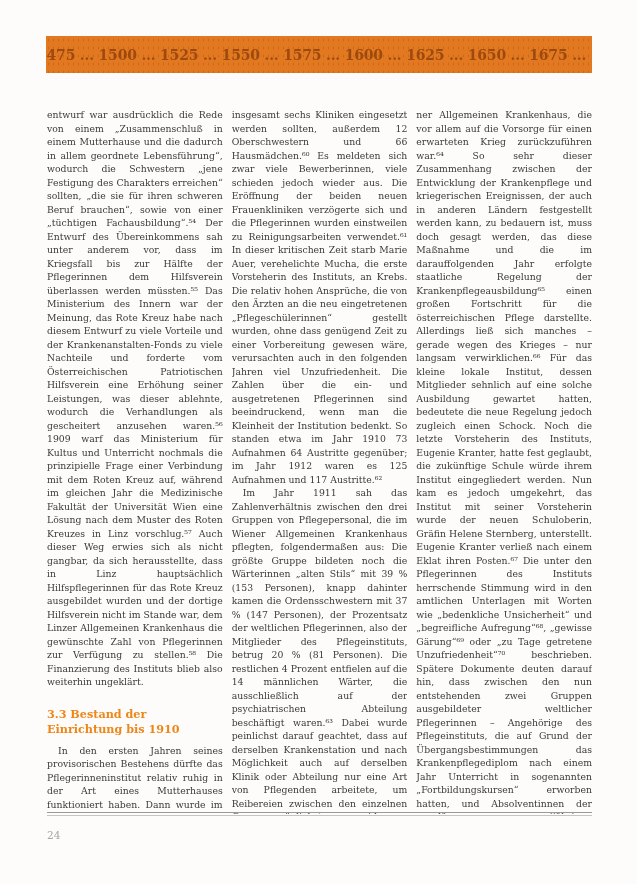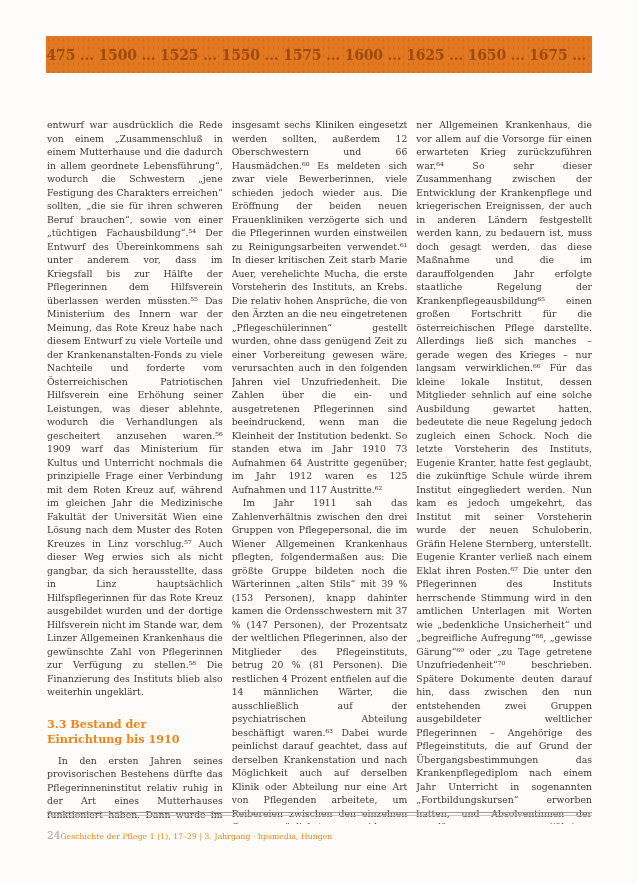--- a/index.html
+++ b/index.html
@@ -24,21 +24,21 @@
     color:#9d4a10;
     font-weight:bold;
     font-size:14px;
     letter-spacing:-0.2px;
     white-space:nowrap;
     margin-left:28px;
   }
 
   
   .content{
-    position:absolute;left:47px;top:118px;width:545px;height:706px;
+    position:absolute;left:47px;top:108px;width:545px;height:706px;
     display:flex;gap:9px;
   }
   .col{flex:1 1 0;overflow:hidden;}
   .col p{
     margin:0;
     font-size:9.3px;
     line-height:13.5px;
     color:#3a3a3a;
     text-align:justify;
     hyphens:auto;-webkit-hyphens:auto;
@@ -54,21 +54,21 @@
   }
 
   
   .footer-rule{
     position:absolute;left:47px;width:545px;top:812px;height:2px;
     border-top:1.5px solid #9a9a9a;
     border-bottom:1px solid #c4c4c4;
   }
   .footer{
     position:absolute;left:47px;width:545px;top:829px;
-    display:flex;justify-content:flex-start;align-items:baseline;
+    display:flex;justify-content:flex-start;align-items:baseline;flex-direction:column;
   }
   .page-num{
     font-size:10.5px;color:#a6a6a6;
   }
   .citation{
     font-size:7.6px;color:#ee8619;letter-spacing:0.1px;
   }
 </style>
 </head>
 <body>
@@ -91,16 +91,15 @@
       </div>
     <div class="col">
         <p class="">ner Allgemeinen Krankenhaus, die vor allem auf die Vorsorge für einen erwarteten Krieg zurückzuführen war.⁶⁴ So sehr dieser Zusammenhang zwischen der Entwicklung der Krankenpflege und kriegerischen Ereignissen, der auch in anderen Ländern festgestellt werden kann, zu bedauern ist, muss doch gesagt werden, das diese Maßnahme und die im darauffolgenden Jahr erfolgte staatliche Regelung der Krankenpflegeausbildung⁶⁵ einen großen Fortschritt für die österreichischen Pflege darstellte. Allerdings ließ sich manches – gerade wegen des Krieges – nur langsam verwirklichen.⁶⁶ Für das kleine lokale Institut, dessen Mitglieder sehnlich auf eine solche Ausbildung gewartet hatten, bedeutete die neue Regelung jedoch zugleich einen Schock. Noch die letzte Vorsteherin des Instituts, Eugenie Kranter, hatte fest geglaubt, die zukünftige Schule würde ihrem Institut eingegliedert werden. Nun kam es jedoch umgekehrt, das Institut mit seiner Vorsteherin wurde der neuen Schuloberin, Gräfin Helene Sternberg, unterstellt. Eugenie Kranter verließ nach einem Eklat ihren Posten.⁶⁷ Die unter den Pflegerinnen des Instituts herrschende Stimmung wird in den amtlichen Unterlagen mit Worten wie „bedenkliche Unsicherheit“ und „begreifliche Aufregung“⁶⁸, „gewisse Gärung“⁶⁹ oder „zu Tage getretene Unzufriedenheit“⁷⁰ beschrieben. Spätere Dokumente deuten darauf hin, dass zwischen den nun entstehenden zwei Gruppen ausgebildeter weltlicher Pflegerinnen – Angehörige des Pflegeinstituts, die auf Grund der Übergangsbestimmungen das Krankenpflegediplom nach einem Jahr Unterricht in sogenannten „Fortbildungskursen“ erworben hatten, und Absolventinnen der regulären zweijährigen Krankenpflegeschule – noch längere Zeit gewisse Animositäten bestanden haben.⁷¹</p>
       </div>
   </div>
 
   <div class="footer-rule"></div>
 
   <div class="footer">
     <span class="page-num">24</span>
-    <span class="citation">Geschichte der Pflege 1 (1), 17–29 | 3. Jahrgang · hpsmedia, Hungen</span>
   </div>
 
 </div>
 
 </body></html>

